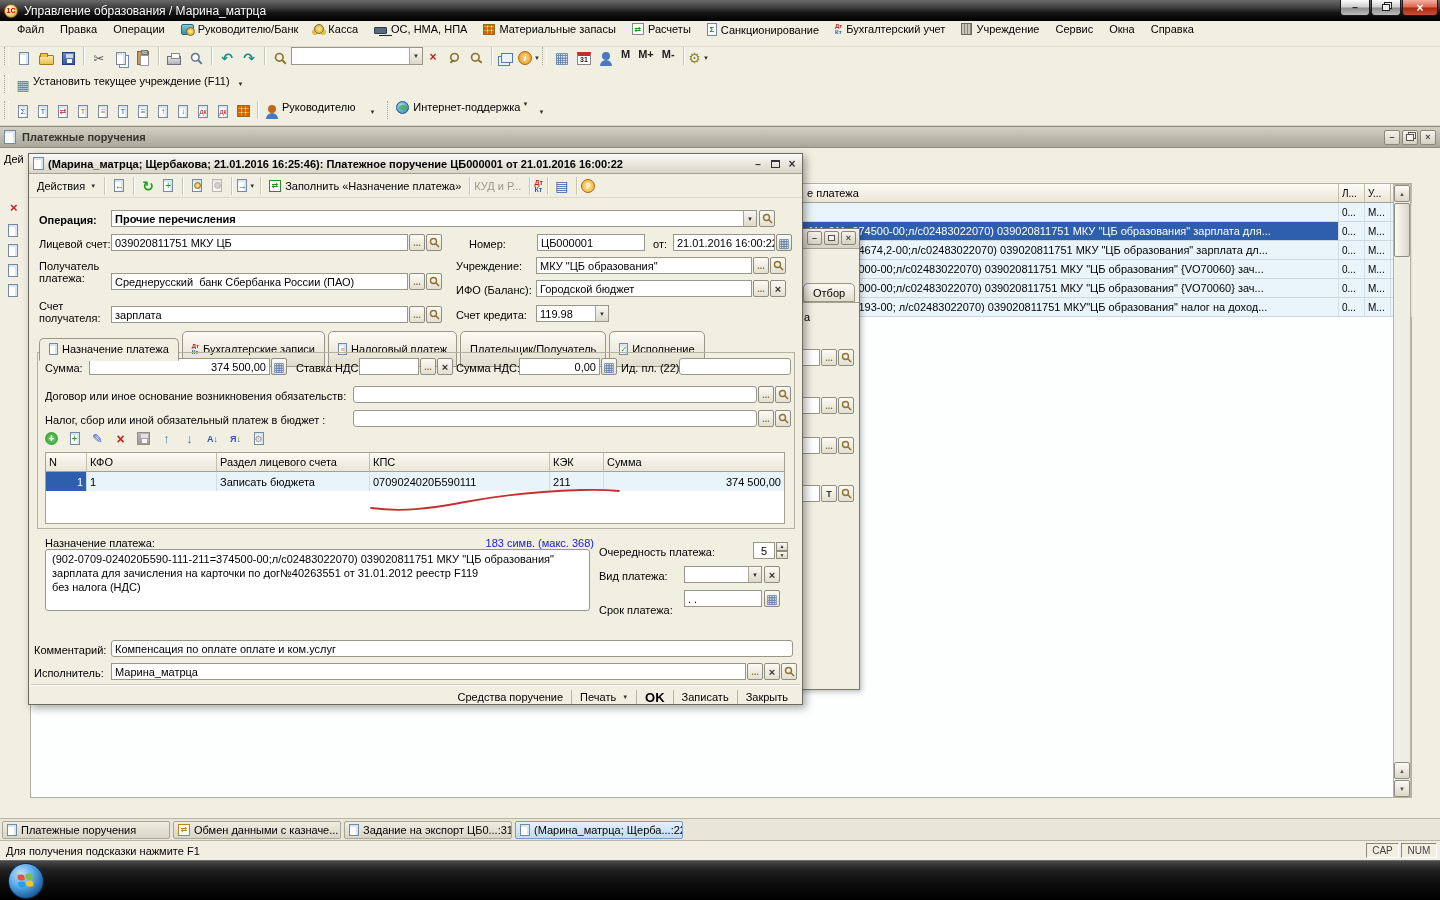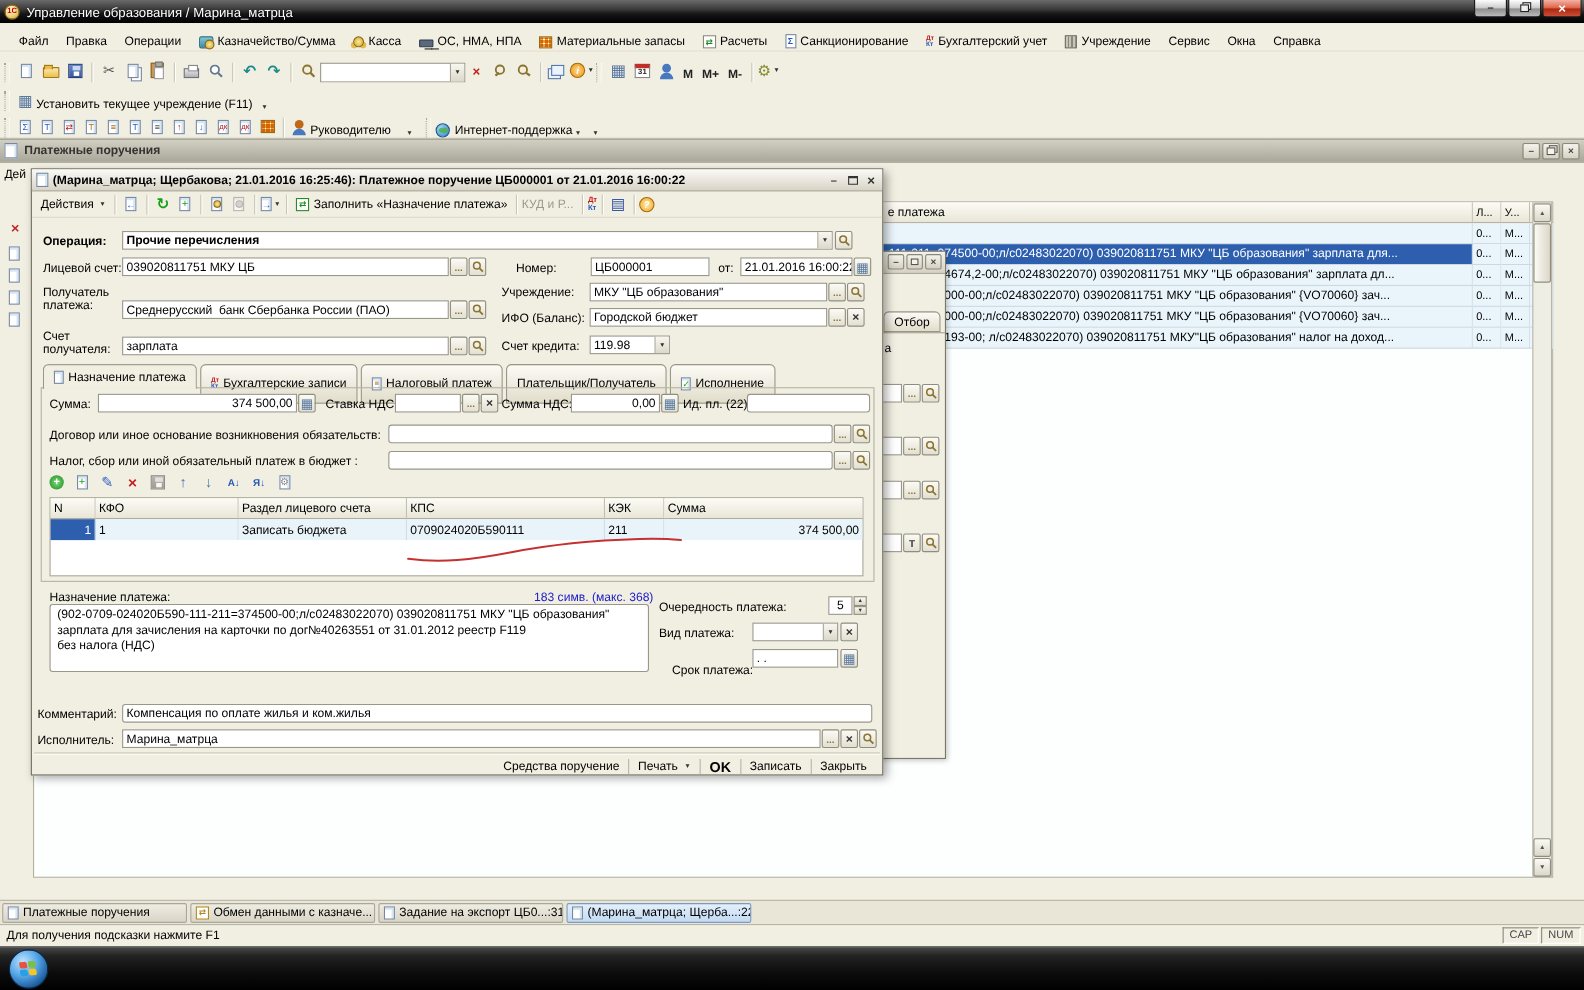--- a/index.html
+++ b/index.html
@@ -9,21 +9,21 @@
   .flex{display:flex;align-items:center;}
   
   #titlebar{position:absolute;left:0;top:0;width:1440px;height:21px;background:linear-gradient(#6a6a6a,#3a3a3a 40%,#161616 60%,#000);display:flex;align-items:center;padding:0 4px;}
   #titlebar .ttext{color:#fff;font-size:12px;margin-left:6px;text-shadow:0 1px 2px #000;}
   .appico{width:14px;height:14px;border-radius:50%;background:radial-gradient(circle at 35% 30%,#fff3cf,#ecd27c 55%,#c69a2e);border:1px solid #8a6a14;color:#c40000;font-size:7px;font-weight:bold;display:flex;align-items:center;justify-content:center;}
   .wbtns{position:absolute;right:2px;top:0;display:flex;}
   .wbtn{width:30px;height:16px;border:1px solid #1c1c1c;border-top:none;border-radius:0 0 4px 4px;background:linear-gradient(#fdfdfd,#cfcfcf 45%,#8f8f8f 55%,#bcbcbc);display:flex;align-items:center;justify-content:center;color:#222;font-weight:bold;font-size:10px;margin-left:1px;}
   .wbtn.close{width:36px;background:linear-gradient(#f4b0a4,#de6a50 45%,#b02810 55%,#c8503a);color:#fff;font-size:12px;}
   .rbox{width:8px;height:7px;border:1px solid #222;background:#eee;box-shadow:2px -2px 0 -1px #eee,2px -2px 0 0 #222;}
   
-  .bar{position:absolute;left:0;width:1440px;background:#f1efe2;display:flex;align-items:flex-end;}
+  .bar{position:absolute;left:0;width:1440px;background:#f1efe2;display:flex;align-items:flex-start;}
   #menubar{top:21px;height:26px;border-bottom:1px solid #e0ddce;padding-left:10px;gap:2px;}
   .mitem{display:flex;align-items:center;padding:2px 7px;gap:4px;cursor:default;}
   .mi{display:inline-block;position:relative;}
   .mi-bank{width:13px;height:11px;background:linear-gradient(#7ecbdc,#3a8aa8);border:1px solid #28687f;border-radius:2px;}
   .mi-bank::after{content:"";position:absolute;right:-2px;bottom:-2px;width:7px;height:7px;border-radius:50%;background:radial-gradient(#ffe894,#cfa32c);border:1px solid #8a6a14;}
   .mi-cash{width:10px;height:10px;border-radius:50%;background:radial-gradient(#ffe894,#cfa32c);border:1px solid #8a6a14;box-shadow:-4px 3px 0 -2px #e3bb4a,4px 3px 0 -2px #e3bb4a;}
   .mi-os{width:13px;height:7px;background:#5a6a7c;border:1px solid #2e3d4d;border-radius:1px;margin-top:3px;box-shadow:2px 5px 0 -3px #222,8px 5px 0 -3px #222;}
   .mi-mat{width:12px;height:11px;background:repeating-linear-gradient(0deg,#e8a030 0 3px,#fff 3px 4px),repeating-linear-gradient(90deg,#e8a030 0 3px,#fff 3px 4px);background-blend-mode:multiply;border:1px solid #9a6a14;}
   .mi-calcrep{width:12px;height:12px;background:#fff;border:1px solid #8a8a7c;display:flex;align-items:center;justify-content:center;font-size:8px;font-weight:bold;color:#1a8a1a;}
   .mi-doc{width:10px;height:13px;background:#fff;border:1px solid #7788a0;display:flex;align-items:center;justify-content:center;font-size:8px;font-weight:bold;}
@@ -81,21 +81,21 @@
   #dialog{position:absolute;left:28px;top:153px;width:775px;height:552px;background:#f1efe2;border:1px solid #6e6c60;box-shadow:3px 3px 8px rgba(0,0,0,.35);z-index:10;}
   #dlg-title{position:absolute;left:0;top:0;width:773px;height:20px;background:linear-gradient(#fbfaf7,#d8d4c6);border-bottom:1px solid #a5a293;display:flex;align-items:center;padding:0 4px;}
   #dlg-title .ttext{font-weight:bold;font-size:11px;margin-left:4px;white-space:nowrap;overflow:hidden;}
   .dlgbtn{width:16px;height:14px;display:flex;align-items:center;justify-content:center;border:1px solid transparent;font-size:10px;font-weight:bold;color:#333;margin-left:1px;}
   #dlg-toolbar{position:absolute;left:0;top:20px;width:773px;height:24px;display:flex;align-items:center;padding:0 4px;border-bottom:1px solid #ddd9c9;}
   .fld{position:absolute;background:#fff;border:1px solid #99968a;height:17px;display:flex;align-items:center;padding:0 3px;white-space:pre;overflow:hidden;}
   .fld.num{justify-content:flex-end;}
   .fld .ca{position:absolute;right:0;top:0;bottom:0;width:13px;background:linear-gradient(#f8f7f0,#dcd9ca);border-left:1px solid #aaa79a;display:flex;align-items:center;justify-content:center;font-size:6px;color:#333;}
   .sq{position:absolute;height:17px;width:16px;background:linear-gradient(#fbfaf4,#e3e0d2);border:1px solid #8f8d7f;border-radius:2px;display:flex;align-items:center;justify-content:center;font-size:9px;color:#8a7430;font-weight:bold;}
   .lbl{position:absolute;white-space:nowrap;}
-  .tabs{position:absolute;left:10px;top:177px;display:flex;gap:3px;align-items:flex-start;}
+  .tabs{position:absolute;left:10px;top:177px;display:flex;gap:3px;align-items:center;}
   .tab{height:36px;display:flex;align-items:center;gap:4px;padding:0 9px;border:1px solid #9a9788;border-radius:5px 5px 0 0;background:linear-gradient(#fcfbf5,#e1ddcb);position:relative;}
   .tab.active{height:23px;background:#f1efe2;border-bottom:1px solid #f1efe2;z-index:3;}
   .panelbox{position:absolute;left:8px;top:198px;width:758px;height:177px;border:1px solid #b5b2a2;}
   .minibar{position:absolute;left:14px;top:276px;display:flex;gap:6px;align-items:center;}
   .mtb{width:17px;height:17px;display:flex;align-items:center;justify-content:center;position:relative;}
   .addc{width:13px;height:13px;border-radius:50%;background:radial-gradient(#7cd87c,#1a8a1a);color:#fff;font-weight:bold;font-size:10px;display:flex;align-items:center;justify-content:center;}
   .th{background:linear-gradient(#fcfbf5,#e9e6d7);border-right:1px solid #c2bfae;border-bottom:1px solid #a5a293;display:flex;align-items:center;padding:0 3px;height:19px;overflow:hidden;}
   .td{background:#e9f4fa;border-right:1px solid #cfdde4;display:flex;align-items:center;padding:0 3px;height:19px;overflow:hidden;white-space:nowrap;}
   .td.num{justify-content:flex-end;}
   .td.nsel{background:#2d5fae;color:#fff;justify-content:flex-end;}
@@ -143,21 +143,21 @@
         <span>Файл</span>
       </span>
     <span class="mitem">
         <span>Правка</span>
       </span>
     <span class="mitem">
         <span>Операции</span>
       </span>
     <span class="mitem">
         <span class="mi mi-bank"></span>
-        <span>Казначейство/Сумма</span>
+        <span>Руководителю/Банк</span>
       </span>
     <span class="mitem">
         <span class="mi mi-cash"></span>
         <span>Касса</span>
       </span>
     <span class="mitem">
         <span class="mi mi-os"></span>
         <span>ОС, НМА, НПА</span>
       </span>
     <span class="mitem">
@@ -739,26 +739,26 @@
 
     <span class="lbl" style="left:570px;top:392px;">Очередность платежа:</span>
     <span class="fld" style="left:724px;top:388px;width:22px;justify-content:center;"><span>5</span></span>
     <span class="spinner" style="left:747px;top:388px;">
         <span>▲</span>
         <span>▼</span>
       </span>
     <span class="lbl" style="left:570px;top:416px;">Вид платежа:</span>
     <span class="fld" style="left:655px;top:412px;width:78px;"><span class="ca">▼</span></span>
     <span class="sq" style="left:735px;top:412px;color:#333;font-size:11px;">×</span>
-    <span class="lbl" style="left:570px;top:450px;margin-left:12px;">Срок платежа:</span>
+    <span class="lbl" style="left:570px;top:450px;">Срок платежа:</span>
     <span class="fld" style="left:655px;top:436px;width:78px;"><span>. .</span></span>
     <span class="sq" style="left:735px;top:436px;color:#5878a0;font-size:12px;">▦</span>
 
     <span class="lbl" style="left:5px;top:490px;">Комментарий:</span>
-    <span class="fld" style="left:82px;top:486px;width:682px;border-radius:3px;"><span>Компенсация по оплате жилья и ком.жилья</span></span>
+    <span class="fld" style="left:82px;top:486px;width:682px;border-radius:3px;"><span>Компенсация по оплате оплате и ком.услуг</span></span>
     <span class="lbl" style="left:5px;top:513px;">Исполнитель:</span>
     <span class="fld" style="left:82px;top:509px;width:635px;"><span>Марина_матрца</span></span>
     <span class="sq" style="left:718px;top:509px;">...</span>
     <span class="sq" style="left:735px;top:509px;color:#333;font-size:11px;">×</span>
     <span class="sq" style="left:752px;top:509px;">
         <svg class="q-svg" width="11" height="11" viewBox="0 0 11 11">
           <circle cx="4.5" cy="4.5" r="3" fill="none" stroke="#8a7430" stroke-width="1.4"></circle>
           <line x1="6.8" y1="6.8" x2="10" y2="10" stroke="#8a7430" stroke-width="1.6"></line>
         </svg>
       </span>

